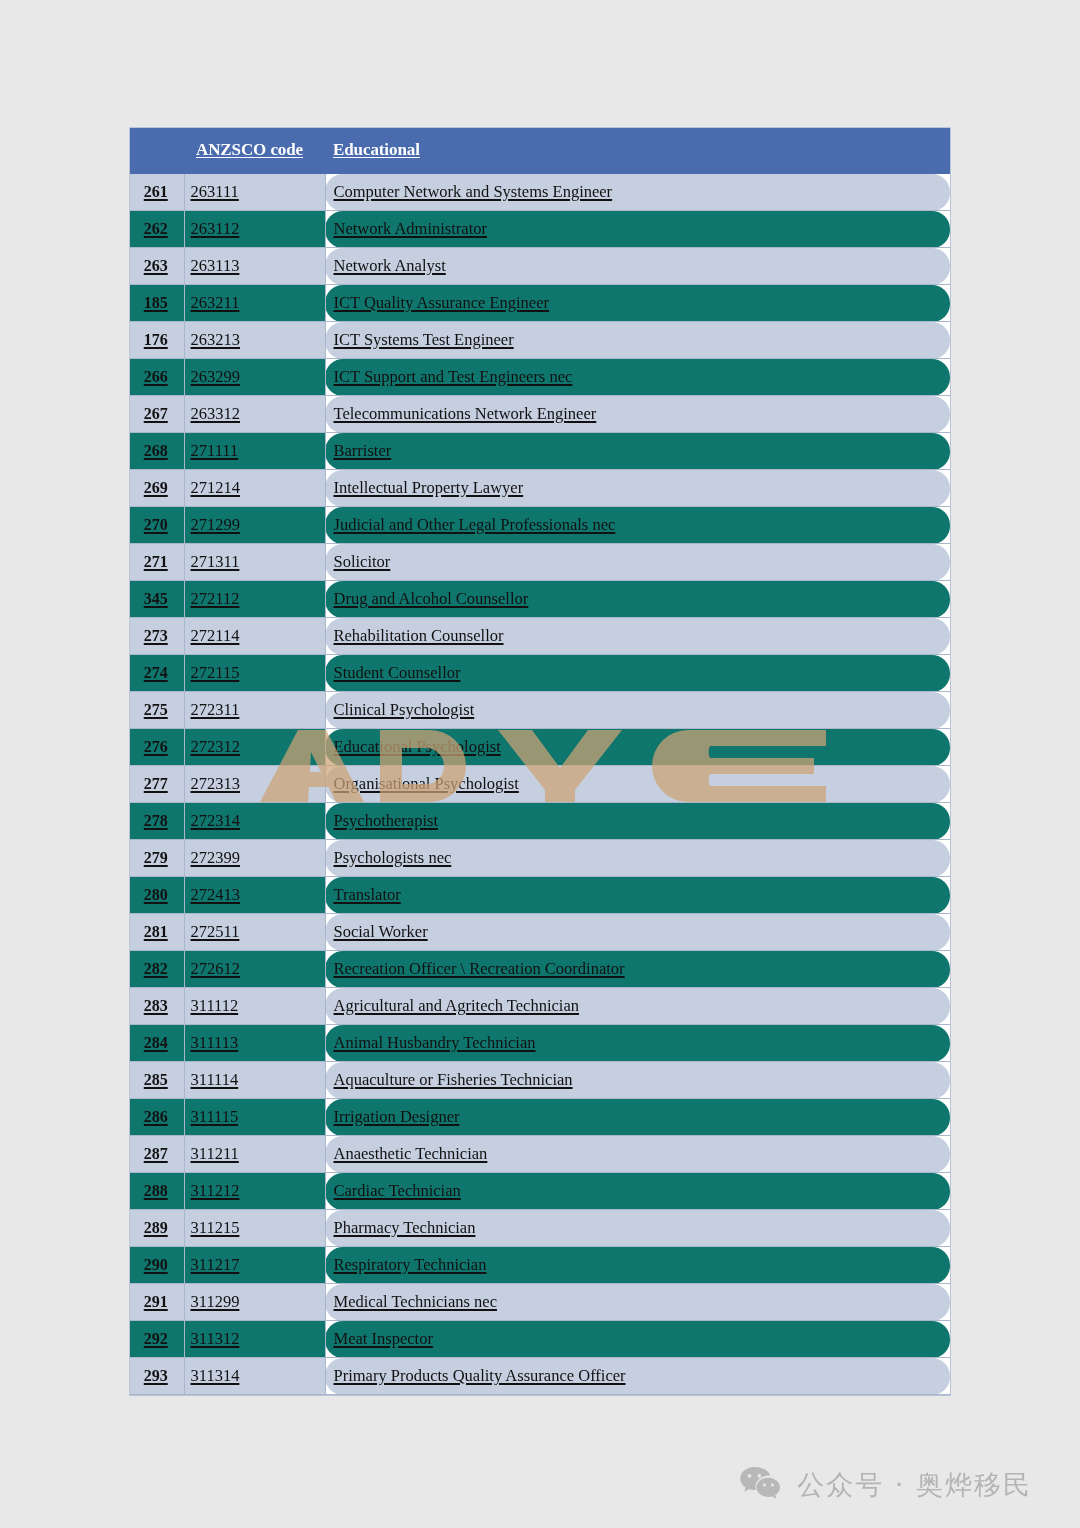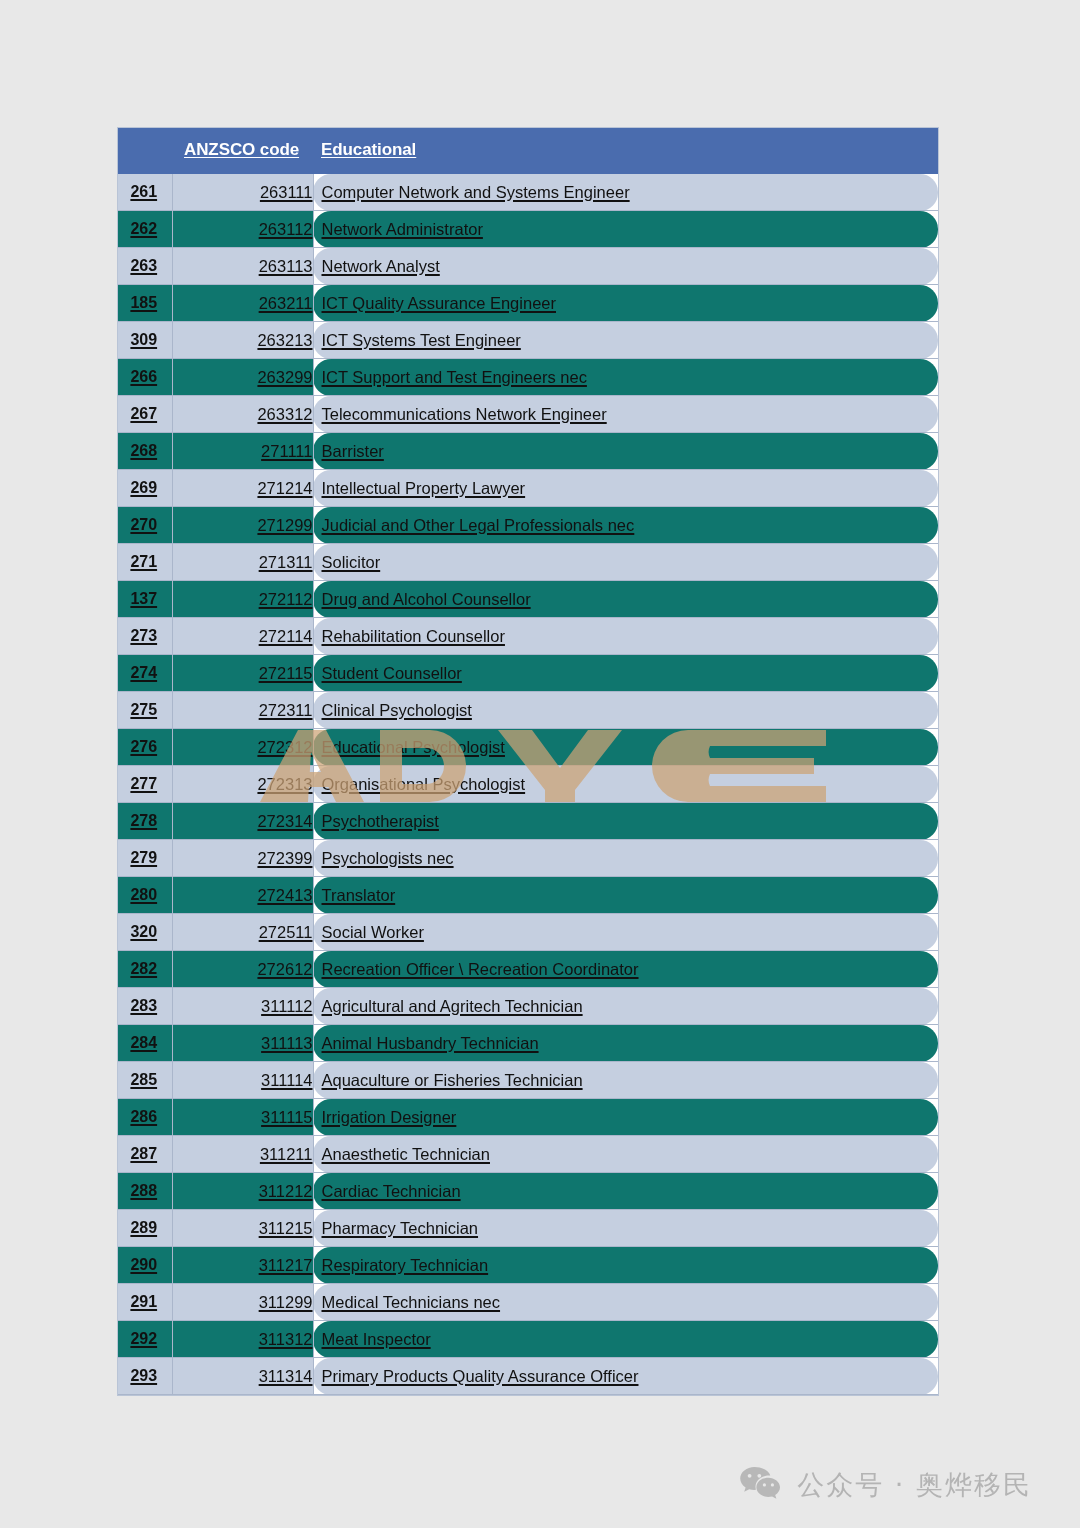--- a/index.html
+++ b/index.html
@@ -11,23 +11,24 @@
     height: 1528px;
     background: #e8e8e8;
     font-family: "Liberation Sans", "DejaVu Sans", sans-serif;
     position: relative;
     overflow: hidden;
   }
 
   
   #table-wrap {
     position: absolute;
-    left: 118px;
+    left: 130px;
     top: 128px;
     width: 820px;
+    font-family: Liberation Serif, serif;
   }
 
   table.anzsco {
     border-collapse: collapse;
     width: 820px;
     table-layout: fixed;
     background: #ffffff;
     box-shadow: 0 0 0 1px #b9c4d6;
   }
 
@@ -72,21 +73,21 @@
   }
   tbody td:last-child { border-right: none; }
 
   td.idx {
     text-align: center;
     font-weight: bold;
     font-size: 16px;
     padding-right: 2px;
     margin-left: 20px;
   }
-  td.code { padding-left: 6px; text-align: right; }
+  td.code { padding-left: 6px; }
   td.occ  { padding-left: 8px; border-radius: 18px; }
 
   .u {
     text-decoration: underline;
     text-underline-offset: 2px;
     text-decoration-thickness: 1.5px;
   }
   td.idx .u { text-decoration-thickness: 2px; }
 
   
@@ -161,21 +162,21 @@
           <td class="idx"><span class="u">263</span></td>
           <td class="code"><span class="u">263113</span></td>
           <td class="occ"><span class="u">Network Analyst</span></td>
         </tr>
         <tr class="even">
           <td class="idx"><span class="u">185</span></td>
           <td class="code"><span class="u">263211</span></td>
           <td class="occ"><span class="u">ICT Quality Assurance Engineer</span></td>
         </tr>
         <tr class="odd">
-          <td class="idx"><span class="u">309</span></td>
+          <td class="idx"><span class="u">176</span></td>
           <td class="code"><span class="u">263213</span></td>
           <td class="occ"><span class="u">ICT Systems Test Engineer</span></td>
         </tr>
         <tr class="even">
           <td class="idx"><span class="u">266</span></td>
           <td class="code"><span class="u">263299</span></td>
           <td class="occ"><span class="u">ICT Support and Test Engineers nec</span></td>
         </tr>
         <tr class="odd">
           <td class="idx"><span class="u">267</span></td>
@@ -196,21 +197,21 @@
           <td class="idx"><span class="u">270</span></td>
           <td class="code"><span class="u">271299</span></td>
           <td class="occ"><span class="u">Judicial and Other Legal Professionals nec</span></td>
         </tr>
         <tr class="odd">
           <td class="idx"><span class="u">271</span></td>
           <td class="code"><span class="u">271311</span></td>
           <td class="occ"><span class="u">Solicitor</span></td>
         </tr>
         <tr class="even">
-          <td class="idx"><span class="u">137</span></td>
+          <td class="idx"><span class="u">345</span></td>
           <td class="code"><span class="u">272112</span></td>
           <td class="occ"><span class="u">Drug and Alcohol Counsellor</span></td>
         </tr>
         <tr class="odd">
           <td class="idx"><span class="u">273</span></td>
           <td class="code"><span class="u">272114</span></td>
           <td class="occ"><span class="u">Rehabilitation Counsellor</span></td>
         </tr>
         <tr class="even">
           <td class="idx"><span class="u">274</span></td>
@@ -241,21 +242,21 @@
           <td class="idx"><span class="u">279</span></td>
           <td class="code"><span class="u">272399</span></td>
           <td class="occ"><span class="u">Psychologists nec</span></td>
         </tr>
         <tr class="even">
           <td class="idx"><span class="u">280</span></td>
           <td class="code"><span class="u">272413</span></td>
           <td class="occ"><span class="u">Translator</span></td>
         </tr>
         <tr class="odd">
-          <td class="idx"><span class="u">320</span></td>
+          <td class="idx"><span class="u">281</span></td>
           <td class="code"><span class="u">272511</span></td>
           <td class="occ"><span class="u">Social Worker</span></td>
         </tr>
         <tr class="even">
           <td class="idx"><span class="u">282</span></td>
           <td class="code"><span class="u">272612</span></td>
           <td class="occ"><span class="u">Recreation Officer \ Recreation Coordinator</span></td>
         </tr>
         <tr class="odd">
           <td class="idx"><span class="u">283</span></td>

